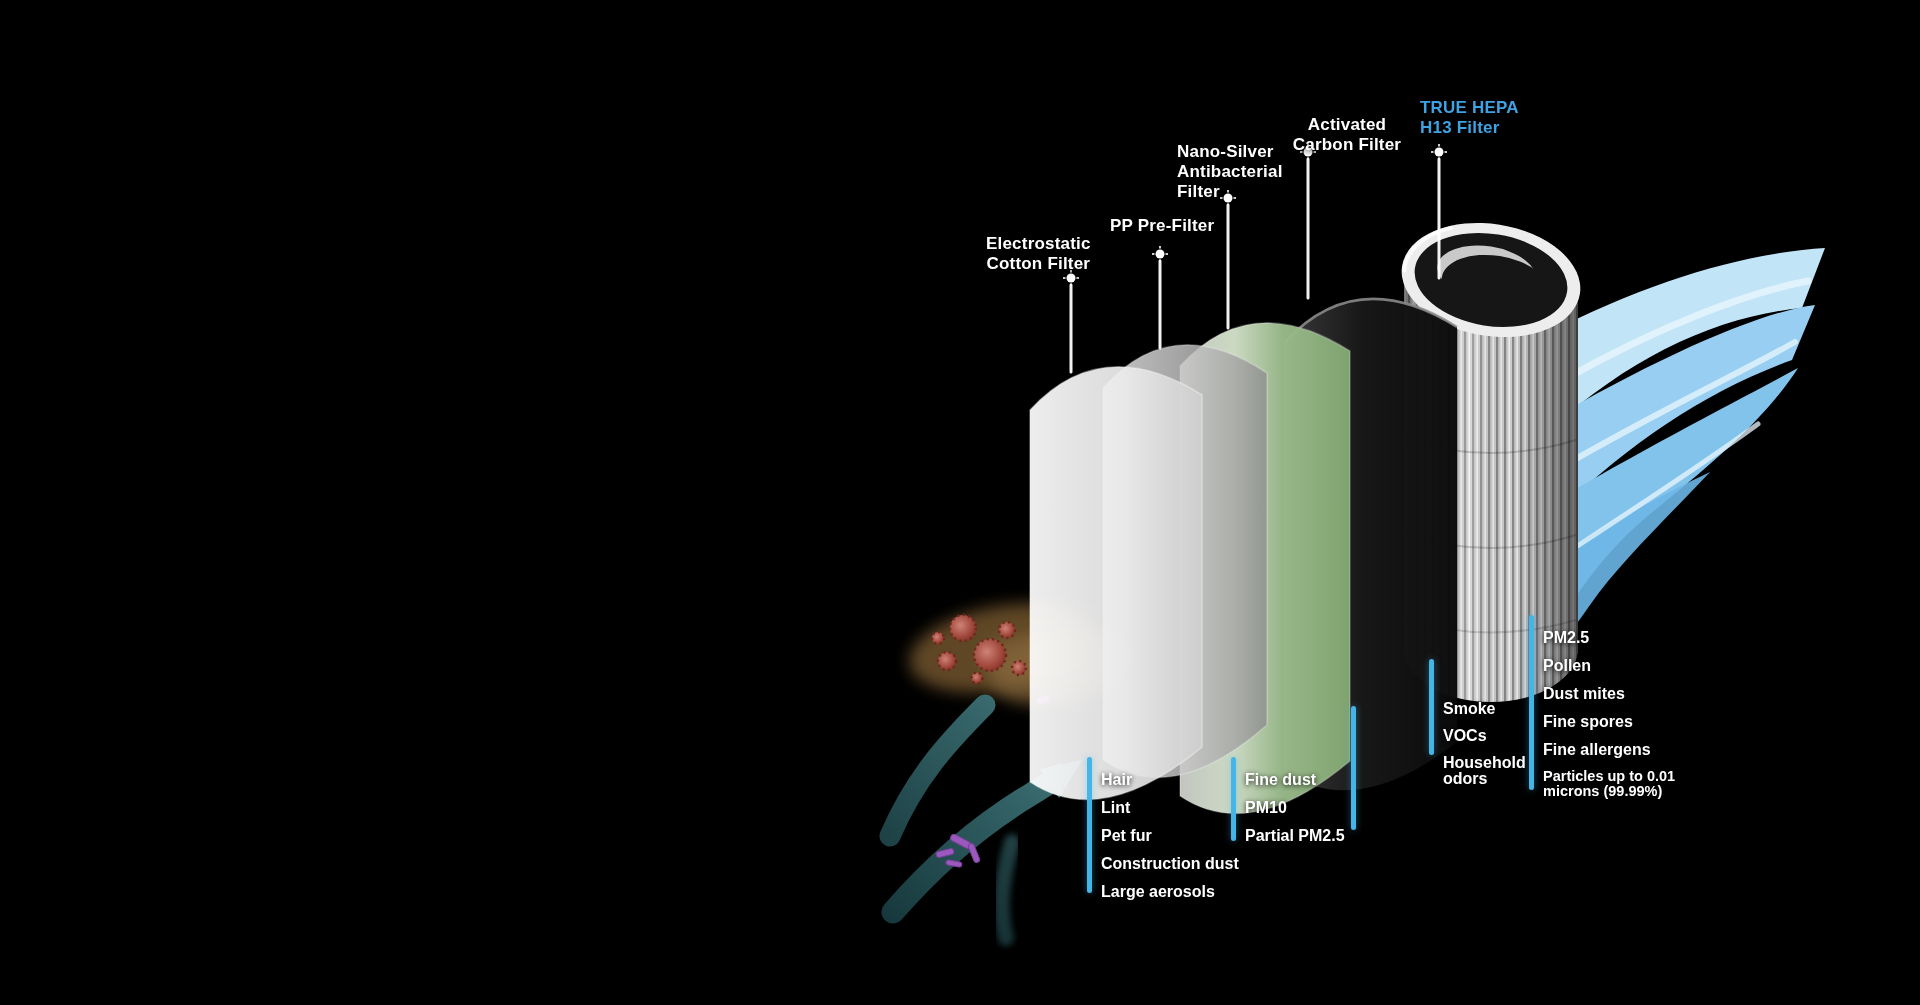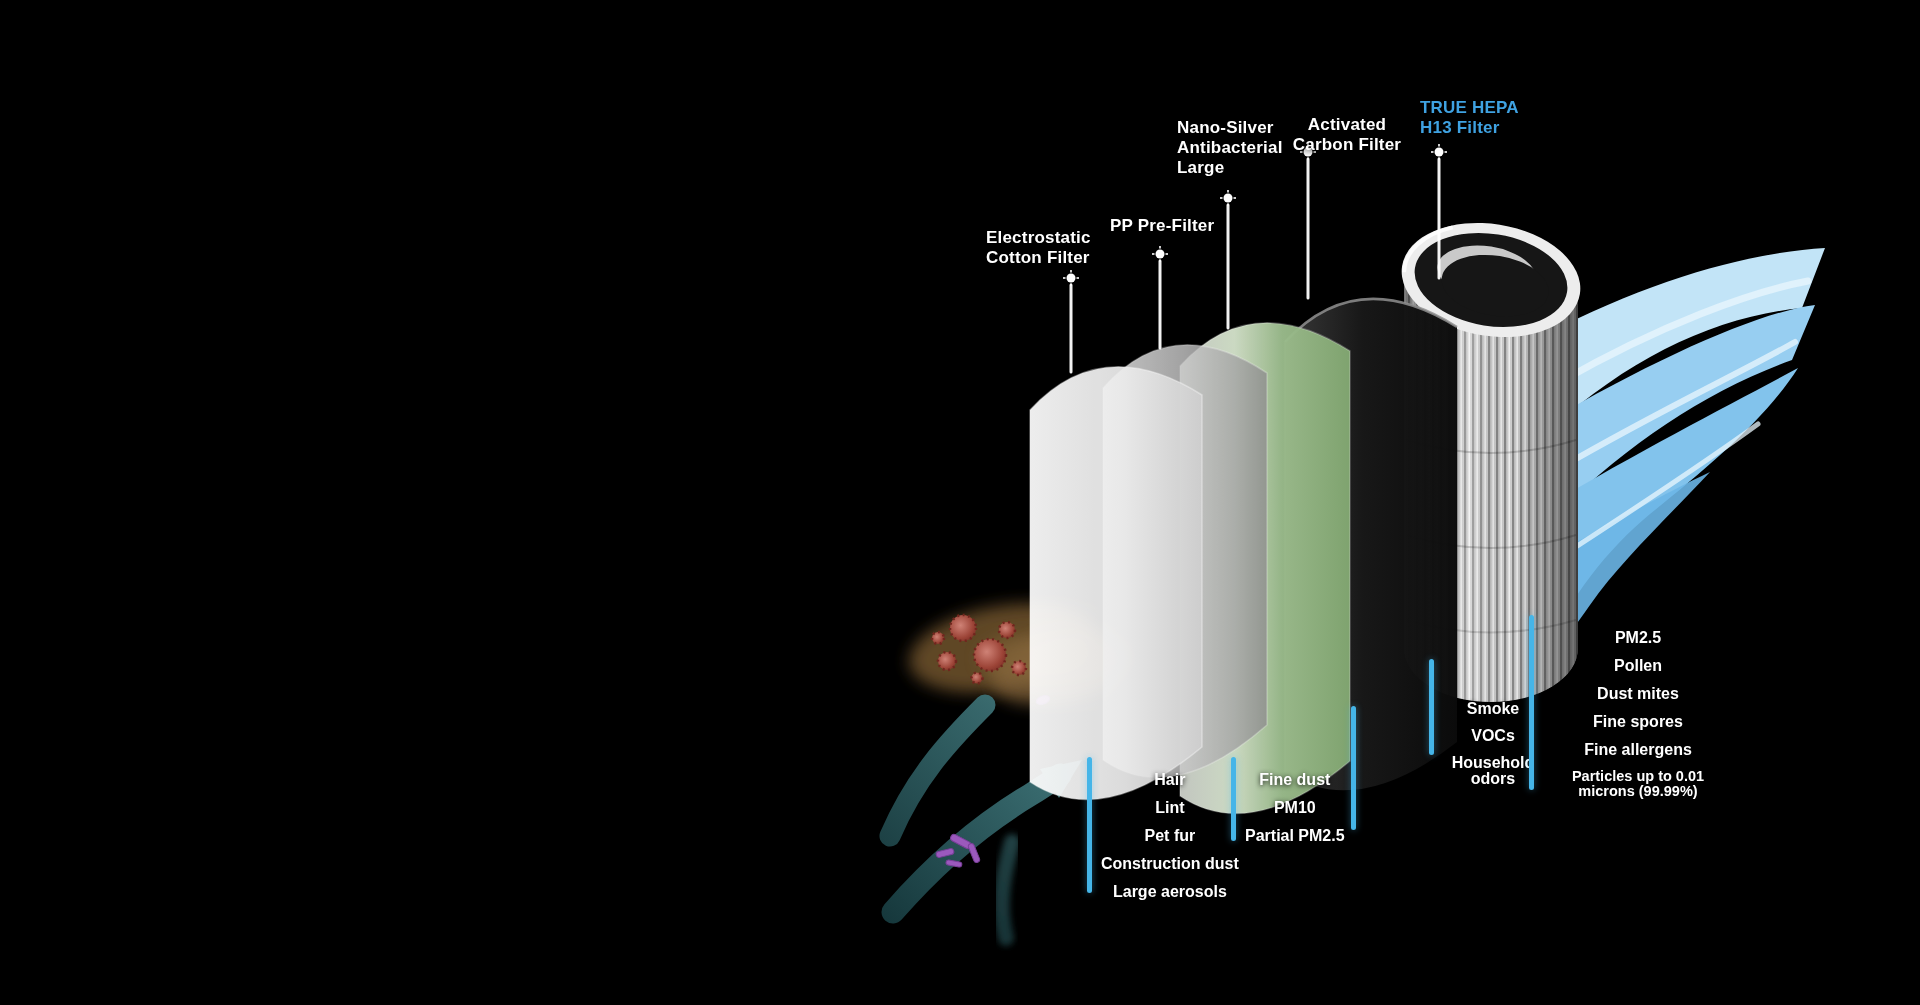--- a/index.html
+++ b/index.html
@@ -9,21 +9,21 @@
   svg.illus { position:absolute; left:0; top:0; }
 
   .label { position:absolute; color:#fff; font-weight:700; font-size:17px;
            line-height:20px; letter-spacing:.2px;
            text-shadow:0 1px 6px rgba(0,0,0,.9); white-space:nowrap; }
   .label.blue { color:#3fa2e2; }
   .label.center { text-align:center;margin-top:22px; }
 
   .plist { position:absolute; margin:0; padding:0; list-style:none; color:#fff;
            font-weight:700; font-size:16px; text-shadow:0 1px 5px rgba(0,0,0,.9); }
-  .plist li { margin:0 0 11px 0; line-height:17px;text-align:center; }
+  .plist li { margin:0 0 11px 0; line-height:17px; }
   .plist.wrap { white-space:normal; }
   .plist.carbon { width:100px;margin-top:28px; }
   .plist.carbon li { line-height:16px; }
   .plist.hepa { width:190px; }
   .plist.hepa li:last-child { font-size:14.5px; line-height:15px; }
 
   .pbar { position:absolute; width:5px; background:#45b5e8; border-radius:2.5px;
           box-shadow:0 0 7px rgba(69,181,232,.45); }
 </style>
 </head>
@@ -200,31 +200,31 @@
           <g stroke-width="1.6">
             <line x1="0" y1="-8" x2="0" y2="-5.5"></line>
             <line x1="0" y1="8" x2="0" y2="5.5"></line>
             <line x1="-8" y1="0" x2="-5.5" y2="0"></line>
             <line x1="8" y1="0" x2="5.5" y2="0"></line>
           </g>
         </g>
     </g>
   </svg>
 
-  <div class="label" style="left:986px; top:228px;">
+  <div class="label" style="left:986px; top:234px;text-align:center;">
     <div>Electrostatic</div>
     <div>Cotton Filter</div>
   </div>
   <div class="label" style="left:1110px; top:216px;">
     <div>PP Pre-Filter</div>
   </div>
-  <div class="label" style="left:1177px; top:118px;">
+  <div class="label" style="left:1177px; top:142px;">
     <div>Nano-Silver</div>
     <div>Antibacterial</div>
-    <div>Large</div>
+    <div>Filter</div>
   </div>
   <div class="label center" style="left:1290px; top:93px; width:114px;">
     <div>Activated</div>
     <div>Carbon Filter</div>
   </div>
   <div class="label blue" style="left:1420px; top:98px;">
     <div>TRUE HEPA</div>
     <div>H13 Filter</div>
   </div>
 

